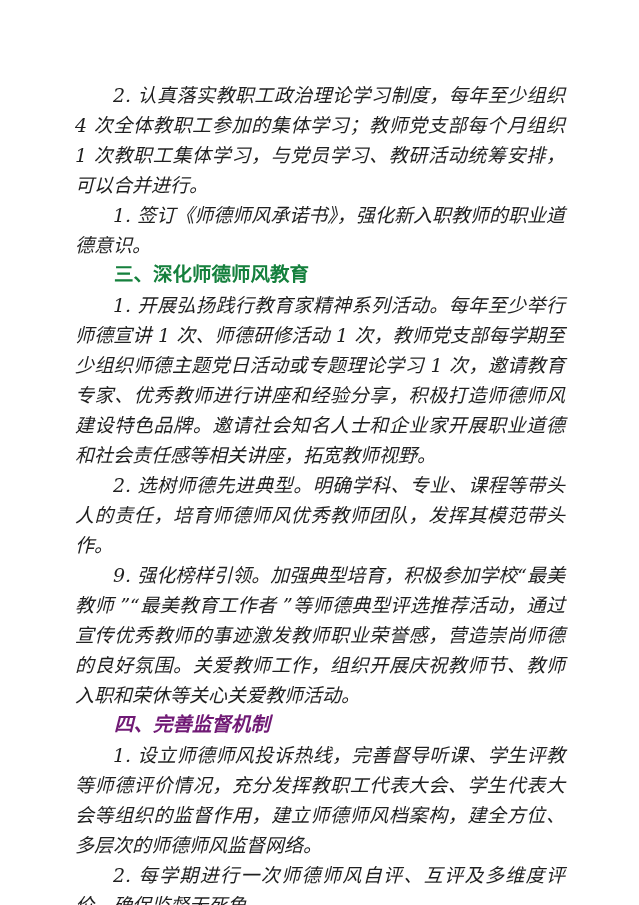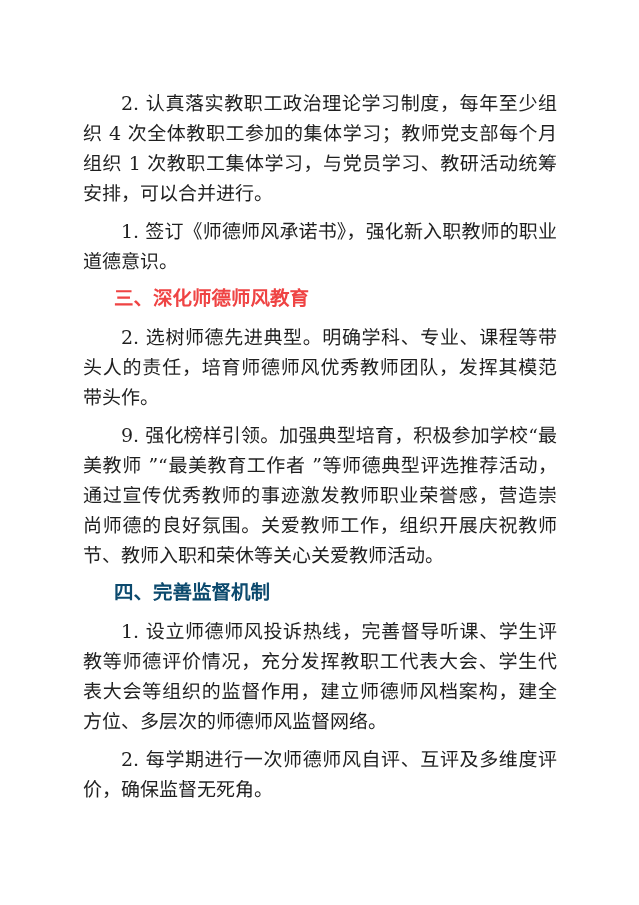--- a/index.html
+++ b/index.html
@@ -19,40 +19,42 @@
     left: 75px;
     top: 80px;
     width: 490px;
     font-family: "DejaVu Serif", "Liberation Serif", serif;
     font-size: 19px;
     line-height: 30px;
     color: #1f1f1f;
     text-align: justify;
   }
   .para {
-    margin: 8px;
+    margin: 0;
     text-indent: 2em;
+    font-style: italic;
   }
   .heading {
     margin: 0;
     text-indent: 2em;
     font-family: "DejaVu Sans", "Liberation Sans", sans-serif;
     font-weight: 700;
     color: #000000;
     font-size: 19.5px;
     text-align: left;
   }
 </style>
 </head>
 <body>
 
 <div class="page">
   <div class="content" style="color: rgb(31, 31, 31);">
       <p class="para">2. 认真落实教职工政治理论学习制度，每年至少组织 4 次全体教职工参加的集体学习；教师党支部每个月组织 1 次教职工集体学习，与党员学习、教研活动统筹安排，可以合并进行。</p>
       <p class="para">1. 签订《师德师风承诺书》，强化新入职教师的职业道德意识。</p>
-      <p class="heading" style="color: #ef4444;">三、深化师德师风教育</p>
+      <p class="heading" style="color: #15803d;">三、深化师德师风教育</p>
+      <p class="para">1. 开展弘扬践行教育家精神系列活动。每年至少举行师德宣讲 1 次、师德研修活动 1 次，教师党支部每学期至少组织师德主题党日活动或专题理论学习 1 次，邀请教育专家、优秀教师进行讲座和经验分享，积极打造师德师风建设特色品牌。邀请社会知名人士和企业家开展职业道德和社会责任感等相关讲座，拓宽教师视野。</p>
       <p class="para">2. 选树师德先进典型。明确学科、专业、课程等带头人的责任，培育师德师风优秀教师团队，发挥其模范带头作。</p>
       <p class="para">9. 强化榜样引领。加强典型培育，积极参加学校“最美教师 ”“最美教育工作者 ”等师德典型评选推荐活动，通过宣传优秀教师的事迹激发教师职业荣誉感，营造崇尚师德的良好氛围。关爱教师工作，组织开展庆祝教师节、教师入职和荣休等关心关爱教师活动。</p>
-      <p class="heading" style="color: #0c4a6e;">四、完善监督机制</p>
+      <p class="heading" style="color: #701a75; font-style: italic;">四、完善监督机制</p>
       <p class="para">1. 设立师德师风投诉热线，完善督导听课、学生评教等师德评价情况，充分发挥教职工代表大会、学生代表大会等组织的监督作用，建立师德师风档案构，建全方位、多层次的师德师风监督网络。</p>
       <p class="para">2. 每学期进行一次师德师风自评、互评及多维度评价，确保监督无死角。</p>
     </div>
 </div>
 
 </body></html>

